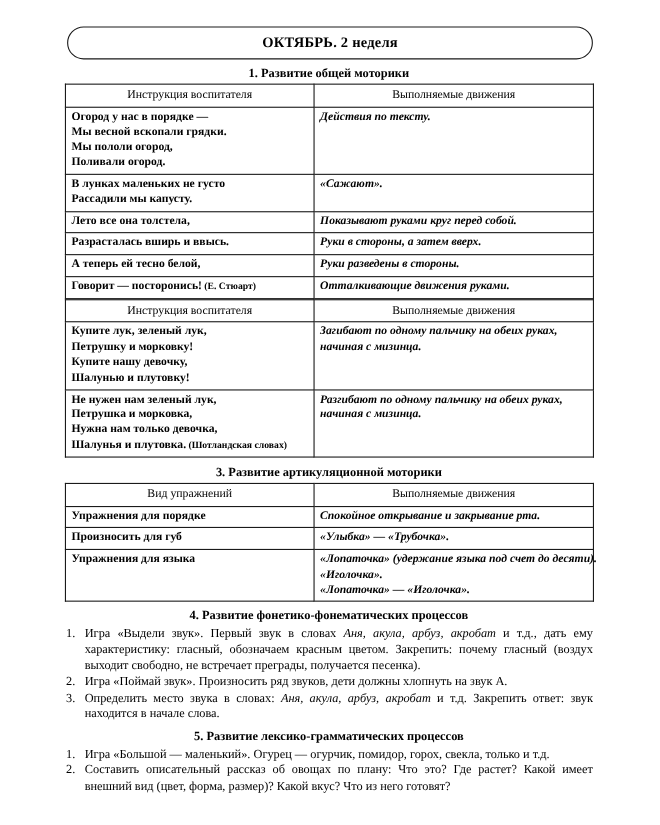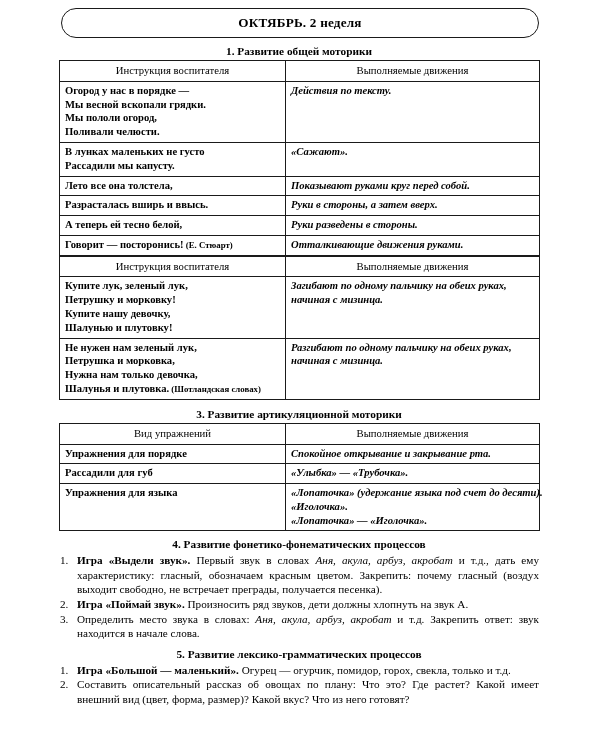--- a/index.html
+++ b/index.html
@@ -24,21 +24,21 @@
   }
   .content {
     position: absolute;
     left: 59px;
     top: 0;
     width: 480px;
   }
 
   
   .title-pill {
-    margin-top: 8px;
+    margin-top: 24px;
     height: 30px;
     border: 1.6px solid #1a1a1a;
     border-radius: 16px;
     display: flex;
     align-items: center;
     justify-content: center;
     margin-left: 2px;
     margin-right: 0px;
     width: 478px;
     box-sizing: border-box;
@@ -101,21 +101,21 @@
     margin-bottom: 0px;
     text-align: justify;
   }
   ol.items > li > .num {
     position: absolute;
     left: 1px;
     top: 0;
     width: 14px;
     text-align: left;
   }
-  .b { font-weight: bold; }
+  .b { font-weight: normal; }
   .i { font-style: italic; }
 </style>
 </head>
 <body>
 
 <div class="page">
   <div class="content">
 
     <div class="title-pill">
       <span class="t">ОКТЯБРЬ. 2 неделя</span>
@@ -133,21 +133,21 @@
               <th>Инструкция воспитателя</th>
               <th>Выполняемые движения</th>
             </tr>
           </thead>
           <tbody>
             <tr>
               <td class="instr">
                 <span class="line">Огород у нас в порядке —</span>
                 <span class="line">Мы весной вскопали грядки.</span>
                 <span class="line">Мы пололи огород,</span>
-                <span class="line">Поливали челюсти.</span>
+                <span class="line">Поливали огород.</span>
               </td>
               <td class="move">
                 <span class="line">Действия по тексту.</span>
               </td>
             </tr>
             <tr>
               <td class="instr">
                 <span class="line">В лунках маленьких не густо</span>
                 <span class="line">Рассадили мы капусту.</span>
               </td>
@@ -243,21 +243,21 @@
             <tr>
               <td class="instr">
                 <span class="line">Упражнения для порядке</span>
               </td>
               <td class="move">
                 <span class="line">Спокойное открывание и закрывание рта.</span>
               </td>
             </tr>
             <tr>
               <td class="instr">
-                <span class="line">Рассадили для губ</span>
+                <span class="line">Произносить для губ</span>
               </td>
               <td class="move">
                 <span class="line">«Улыбка» — «Трубочка».</span>
               </td>
             </tr>
             <tr>
               <td class="instr">
                 <span class="line">Упражнения для языка</span>
               </td>
               <td class="move">

